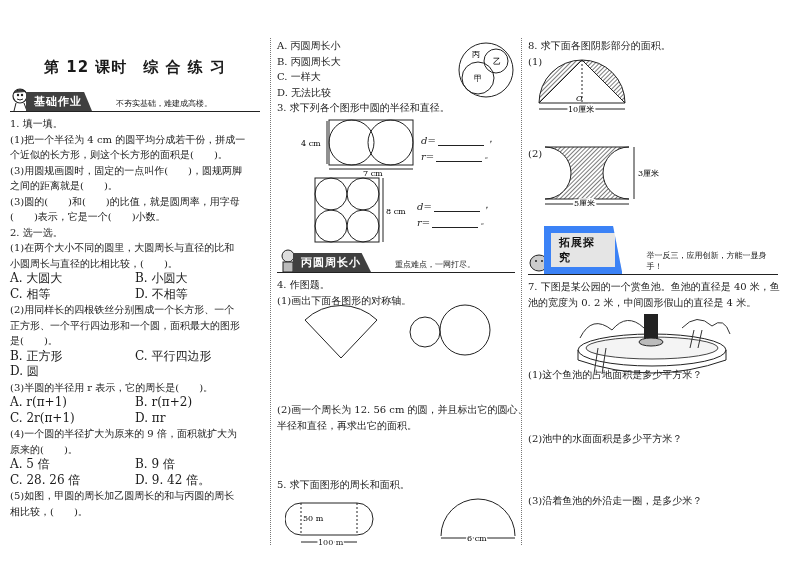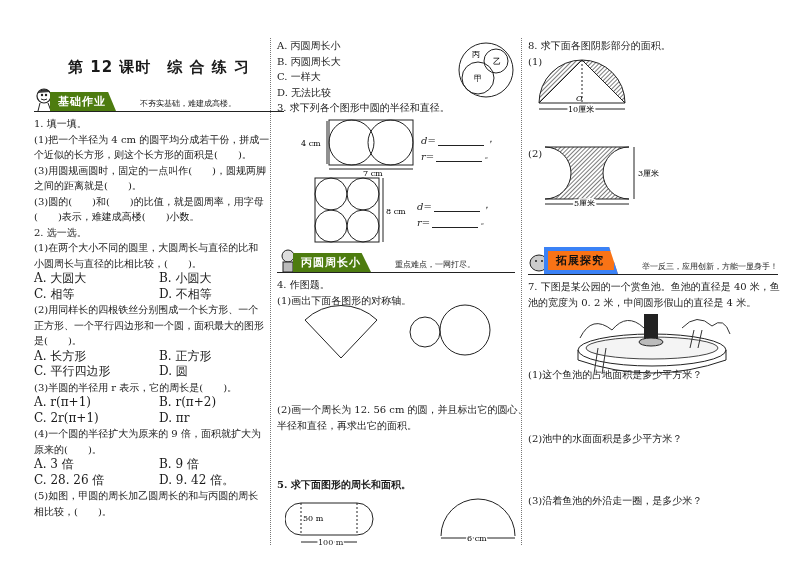--- a/index.html
+++ b/index.html
@@ -1,25 +1,25 @@
 <!DOCTYPE html>
 <html><head>
 <meta charset="utf-8">
 <style>
   html, body { margin:0; padding:0; background:#ffffff; }
   body { width:793px; height:567px; position:relative; overflow:hidden;
          font-family:"DejaVu Serif","Liberation Serif",serif; color:#1a1a1a; font-size:10px; }
   .col { position:absolute; top:38px; bottom:22px; }
-  .col-left { left:34px; width:250px; }
+  .col-left { left:10px; width:250px; }
   .col-mid { left:270px; width:248px; border-left:1px dotted #777; padding-left:6px; box-sizing:border-box; }
   .col-right { left:521px; width:262px; border-left:1px dotted #777; padding-left:6px; box-sizing:border-box; }
   .line { white-space:nowrap; line-height:15.5px; font-size:10px; }
   .title { text-align:center; font-family:"DejaVu Sans","Liberation Sans",sans-serif; font-size:15px; font-weight:bold; margin:20px 0 12px 0; letter-spacing:1px; }
   .sec-head { position:relative; height:22px; border-bottom:1px solid #222; margin:2px 0 4px 0; display:flex; align-items:flex-end; }
-  .badge { background:#4d7c0f; color:#fff; font-family:"DejaVu Sans","Liberation Sans",sans-serif; font-size:11px; font-weight:bold; padding:2px 10px 2px 8px; margin-left:16px; clip-path:polygon(0 0, 88% 0, 100% 100%, 0 100%); letter-spacing:1px; }
+  .badge { background:#404040; color:#fff; font-family:"DejaVu Sans","Liberation Sans",sans-serif; font-size:11px; font-weight:bold; padding:2px 10px 2px 8px; margin-left:16px; clip-path:polygon(0 0, 88% 0, 100% 100%, 0 100%); letter-spacing:1px; }
   .mascot { position:absolute; left:0; bottom:0; width:22px; height:24px; }
   .motto { font-size:8px; margin-left:24px; margin-bottom:2px; }
   .opts { display:grid; grid-template-columns:125px 125px; }
   .opt { line-height:15.5px; white-space:nowrap; font-size:12px; }
   .fig { position:absolute; }
   .blank-row { display:flex; align-items:flex-end; gap:2px; font-style:italic; height:16px; }
   .blank { display:inline-block; width:46px; border-bottom:1px solid #222; height:10px; }
   svg text { font-family:"DejaVu Serif","Liberation Serif",serif; }
 </style>
 </head>
@@ -40,51 +40,50 @@
     <span class="badge">基础作业</span>
     <span class="motto">不夯实基础，难建成高楼。</span>
   </div>
 
   <div class="line">1. 填一填。</div>
   <div class="line">(1)把一个半径为 4 cm 的圆平均分成若干份，拼成一</div>
   <div class="line">个近似的长方形，则这个长方形的面积是(　　)。</div>
   <div class="line">(3)用圆规画圆时，固定的一点叫作(　　)，圆规两脚</div>
   <div class="line">之间的距离就是(　　)。</div>
   <div class="line">(3)圆的(　　)和(　　)的比值，就是圆周率，用字母</div>
-  <div class="line">(　　)表示，难建成高楼(　　)小数。</div>
+  <div class="line">(　　)表示，它是一个(　　)小数。</div>
 
   <div class="line">2. 选一选。</div>
   <div class="line">(1)在两个大小不同的圆里，大圆周长与直径的比和</div>
   <div class="line">小圆周长与直径的比相比较，(　　)。</div>
   <div class="opts">
     <span class="opt">A. 大圆大</span>
     <span class="opt">B. 小圆大</span>
     <span class="opt">C. 相等</span>
     <span class="opt">D. 不相等</span>
   </div>
   <div class="line">(2)用同样长的四根铁丝分别围成一个长方形、一个</div>
   <div class="line">正方形、一个平行四边形和一个圆，面积最大的图形</div>
   <div class="line">是(　　)。</div>
   <div class="opts">
-    <span class="opt">A. 长方形</span>
     <span class="opt">B. 正方形</span>
     <span class="opt">C. 平行四边形</span>
     <span class="opt">D. 圆</span>
   </div>
   <div class="line">(3)半圆的半径用 r 表示，它的周长是(　　)。</div>
   <div class="opts">
     <span class="opt">A. r(π+1)</span>
     <span class="opt">B. r(π+2)</span>
     <span class="opt">C. 2r(π+1)</span>
     <span class="opt">D. πr</span>
   </div>
   <div class="line">(4)一个圆的半径扩大为原来的 9 倍，面积就扩大为</div>
   <div class="line">原来的(　　)。</div>
   <div class="opts">
-    <span class="opt">A. 3 倍</span>
+    <span class="opt">A. 5 倍</span>
     <span class="opt">B. 9 倍</span>
     <span class="opt">C. 28. 26 倍</span>
     <span class="opt">D. 9. 42 倍。</span>
   </div>
   <div class="line">(5)如图，甲圆的周长加乙圆周长的和与丙圆的周长</div>
   <div class="line">相比较，(　　)。</div>
 </div>
 
 <div class="col col-mid">
   <div class="line">A. 丙圆周长小</div>
@@ -166,21 +165,21 @@
   <svg class="fig" style="left:138px; top:262px;" width="84" height="56">
     <circle cx="16" cy="32" r="15" fill="none" stroke="#222"></circle>
     <circle cx="56" cy="30" r="25" fill="none" stroke="#222"></circle>
   </svg>
 
   <div class="fig" style="left:6px; top:364px; width:240px;">
     <div class="line">(2)画一个周长为 12. 56 cm 的圆，并且标出它的圆心、</div>
     <div class="line">半径和直径，再求出它的面积。</div>
   </div>
 
-  <div class="fig" style="left:6px; top:440px;font-weight:bold;">5. 求下面图形的周长和面积。</div>
+  <div class="fig" style="left:6px; top:440px;">5. 求下面图形的周长和面积。</div>
 
   <svg class="fig" style="left:14px; top:462px;" width="100" height="48">
     <path d="M16 3 L72 3 A16 16 0 0 1 72 35 L16 35 A16 16 0 0 1 16 3 Z" fill="none" stroke="#222"></path>
     <line x1="16" y1="3" x2="16" y2="35" stroke="#222" stroke-dasharray="2,2"></line>
     <line x1="72" y1="3" x2="72" y2="35" stroke="#222" stroke-dasharray="2,2"></line>
     <text x="18" y="21" font-size="8">50 m</text>
     <line x1="16" y1="42" x2="72" y2="42" stroke="#222"></line>
     <text x="33" y="45" font-size="8" fill="#222" style="paint-order:stroke; stroke:#fff; stroke-width:3px;">100 m</text>
   </svg>
   <svg class="fig" style="left:166px; top:458px;" width="80" height="50">
@@ -218,21 +217,21 @@
     <text x="32" y="62" font-size="8" style="paint-order:stroke; stroke:#fff; stroke-width:3px;">5厘米</text>
   </svg>
 
   <div class="fig" style="left:6px; top:212px; width:250px;">
     <div class="sec-head">
       <svg class="mascot" viewBox="0 0 22 24">
         <ellipse cx="11" cy="13" rx="9" ry="8" fill="#ccc" stroke="#222"></ellipse>
         <circle cx="8" cy="11" r="1" fill="#222"></circle>
           <circle cx="14" cy="11" r="1" fill="#222"></circle>
       </svg>
-      <span class="badge" style="background:#f97316; color:#111; border:4px solid #3b82f6;">拓展探究</span>
+      <span class="badge" style="background:#e5e5e5; color:#111; border:7px solid #3b82f6;">拓展探究</span>
       <span class="motto">举一反三，应用创新，方能一显身手！</span>
     </div>
     <div class="line">7. 下图是某公园的一个赏鱼池。鱼池的直径是 40 米，鱼</div>
     <div class="line">池的宽度为 0. 2 米，中间圆形假山的直径是 4 米。</div>
   </div>
 
   <svg class="fig" style="left:50px; top:270px;" width="160" height="70">
     <path d="M8 30 Q20 6 40 22 Q55 4 72 20" fill="none" stroke="#333"></path>
     <path d="M110 20 Q125 4 140 18 Q152 8 158 26" fill="none" stroke="#333"></path>
     <ellipse cx="80" cy="42" rx="74" ry="16" fill="#fff" stroke="#222"></ellipse>

